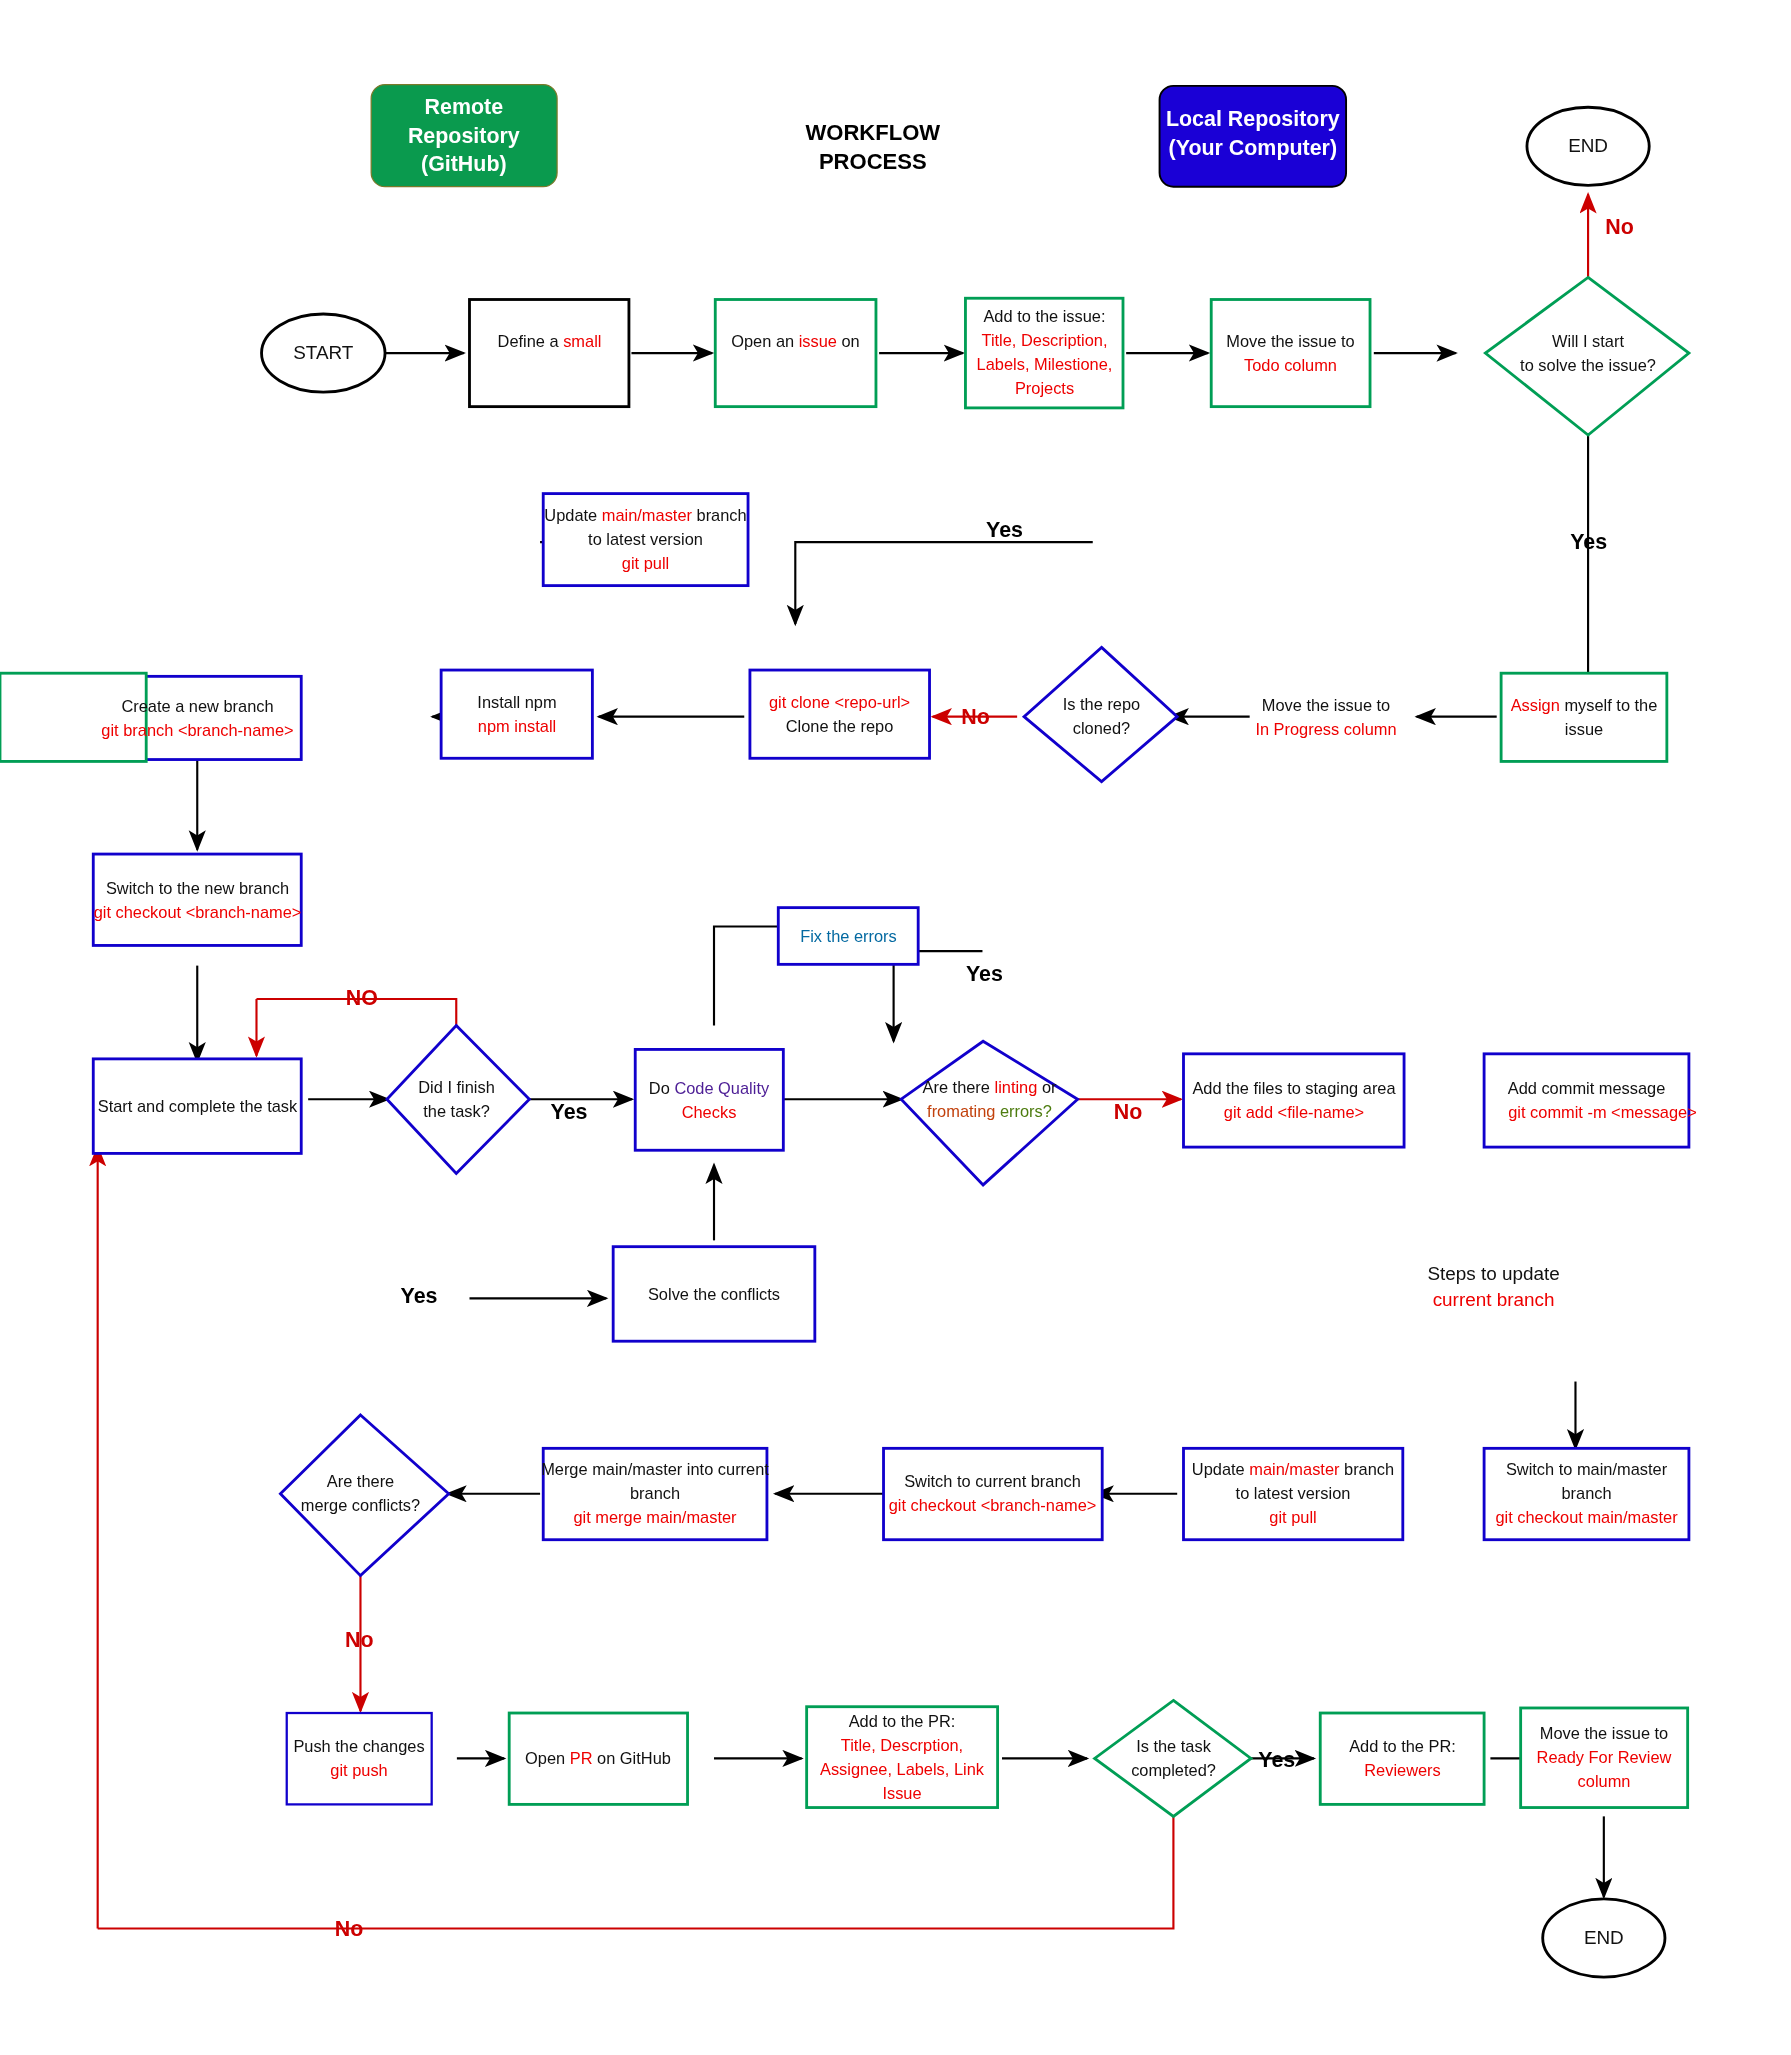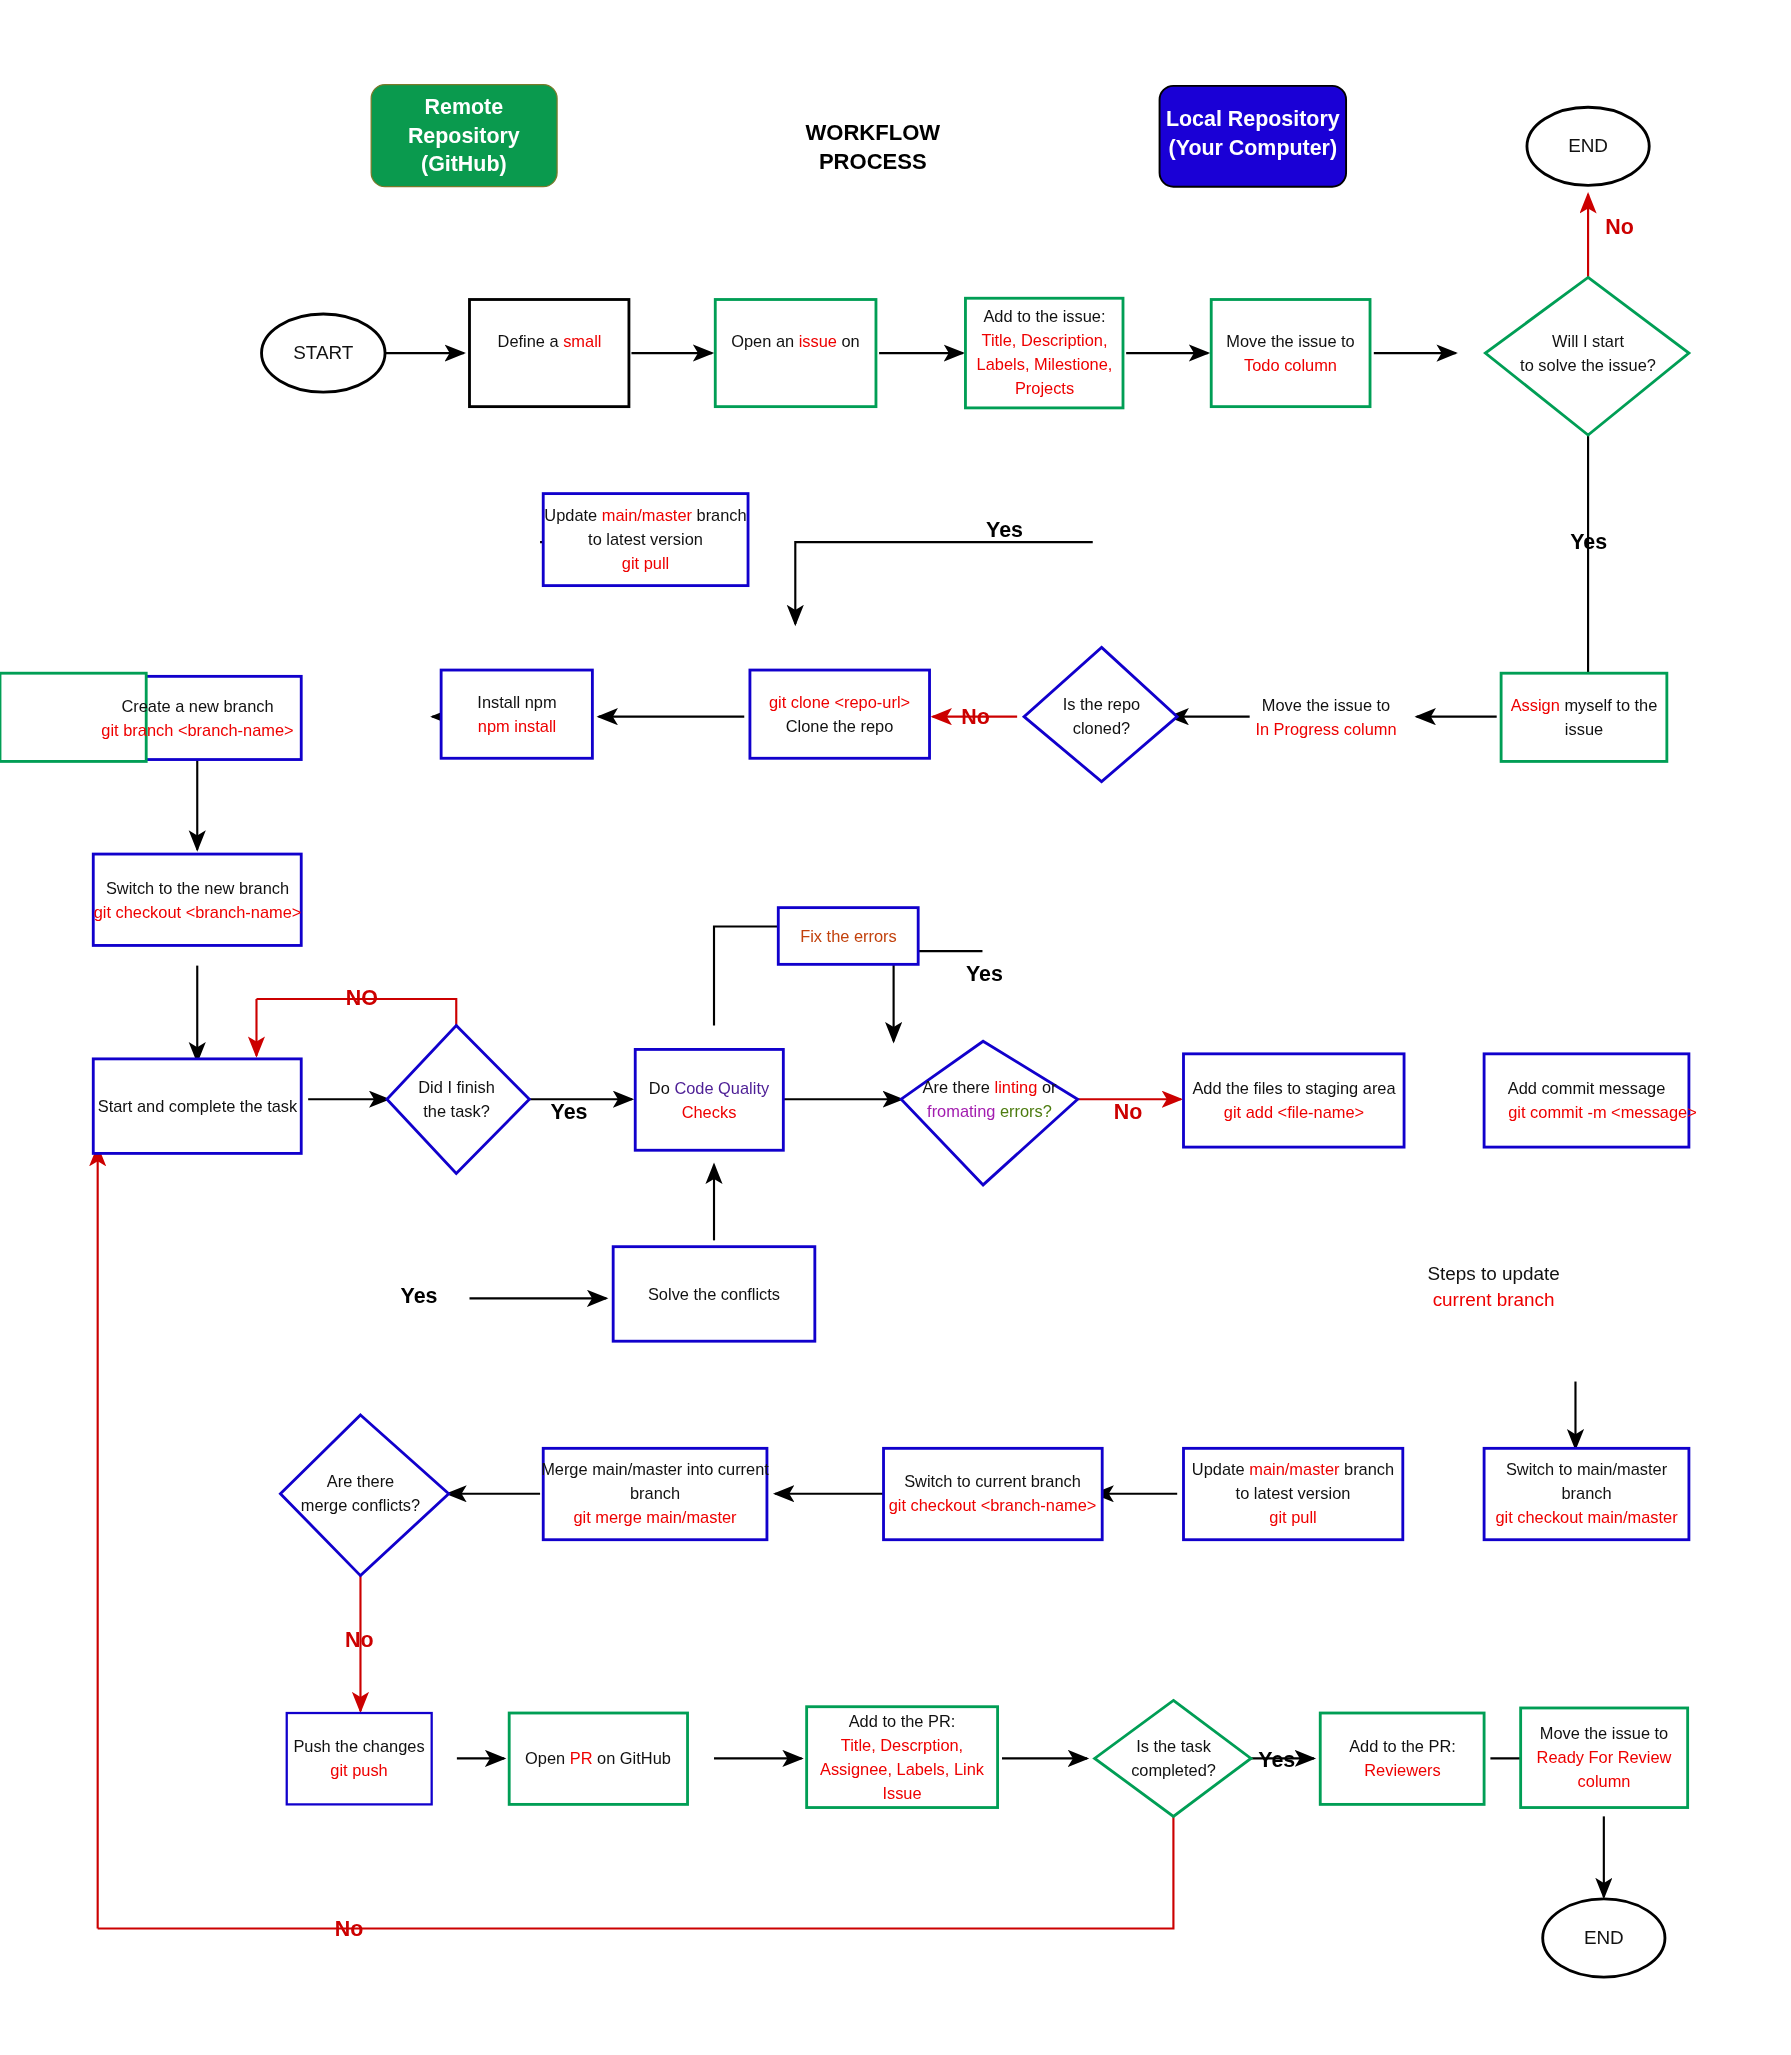--- a/index.html
+++ b/index.html
@@ -228,25 +228,25 @@
       </div>
       <div style="position: absolute; left: 0px; top: 1075px; width: 913px; text-align: center; font-size: 16.4px; line-height: 24px; font-family: &quot;Liberation Sans&quot;, &quot;DejaVu Sans&quot;, sans-serif; white-space: nowrap;">
         <div><span style="color: rgb(17, 17, 17);">Did I finish</span></div>
         <div><span style="color: rgb(17, 17, 17);">the task?</span></div>
       </div>
       <div style="position: absolute; left: 0px; top: 1076px; width: 1418px; text-align: center; font-size: 16.4px; line-height: 24px; font-family: &quot;Liberation Sans&quot;, &quot;DejaVu Sans&quot;, sans-serif; white-space: nowrap;">
         <div><span style="color: rgb(17, 17, 17);">Do </span><span style="color: #4c1d95;">Code Quality</span></div>
         <div><span style="color: rgb(238, 0, 0);">Checks</span></div>
       </div>
       <div style="position: absolute; left: 0px; top: 924px; width: 1697px; text-align: center; font-size: 16.4px; line-height: 24px; font-family: &quot;Liberation Sans&quot;, &quot;DejaVu Sans&quot;, sans-serif; white-space: nowrap;">
-        <div><span style="color: #c2410c; margin-top: 32px;">Fix the errors</span></div>
+        <div><span style="color: #0369a1; margin-top: 32px;">Fix the errors</span></div>
       </div>
       <div style="position: absolute; left: 0px; top: 1075px; width: 1979px; text-align: center; font-size: 16.4px; line-height: 24px; font-family: &quot;Liberation Sans&quot;, &quot;DejaVu Sans&quot;, sans-serif; white-space: nowrap;">
         <div><span style="color: rgb(17, 17, 17);">Are there </span><span style="color: rgb(238, 0, 0);">linting</span><span style="color: rgb(17, 17, 17);"> or</span></div>
-        <div><span style="color: #a21caf;">fromating</span><span style="color: #4d7c0f;"> errors?</span></div>
+        <div><span style="color: #c2410c;">fromating</span><span style="color: #4d7c0f;"> errors?</span></div>
       </div>
       <div style="position: absolute; left: 0px; top: 1076px; width: 2588px; text-align: center; font-size: 16.4px; line-height: 24px; font-family: &quot;Liberation Sans&quot;, &quot;DejaVu Sans&quot;, sans-serif; white-space: nowrap;">
         <div><span style="color: rgb(17, 17, 17);">Add the files to staging area</span></div>
         <div><span style="color: rgb(238, 0, 0);">git add &lt;file-name&gt;</span></div>
       </div>
       <div style="position: absolute; left: 0px; top: 1076px; width: 3173px; text-align: center; font-size: 16.4px; line-height: 24px; font-family: &quot;Liberation Sans&quot;, &quot;DejaVu Sans&quot;, sans-serif; white-space: nowrap;">
         <div><span style="color: rgb(17, 17, 17);">Add commit message</span></div>
         <div><span style="color: rgb(238, 0, 0); margin-left: 32px;">git commit -m &lt;message&gt;</span></div>
       </div>
       <div style="position: absolute; left: 0px; top: 1282px; width: 1428px; text-align: center; font-size: 16.4px; line-height: 24px; font-family: &quot;Liberation Sans&quot;, &quot;DejaVu Sans&quot;, sans-serif; white-space: nowrap;">

